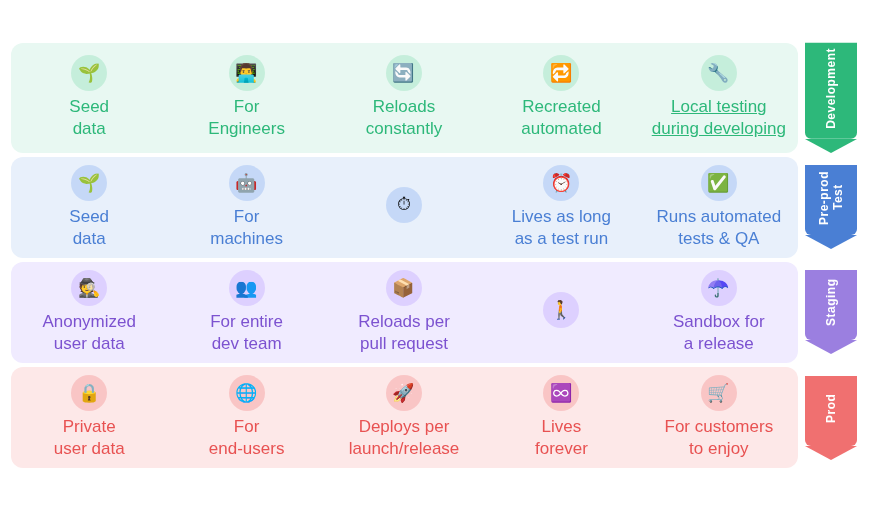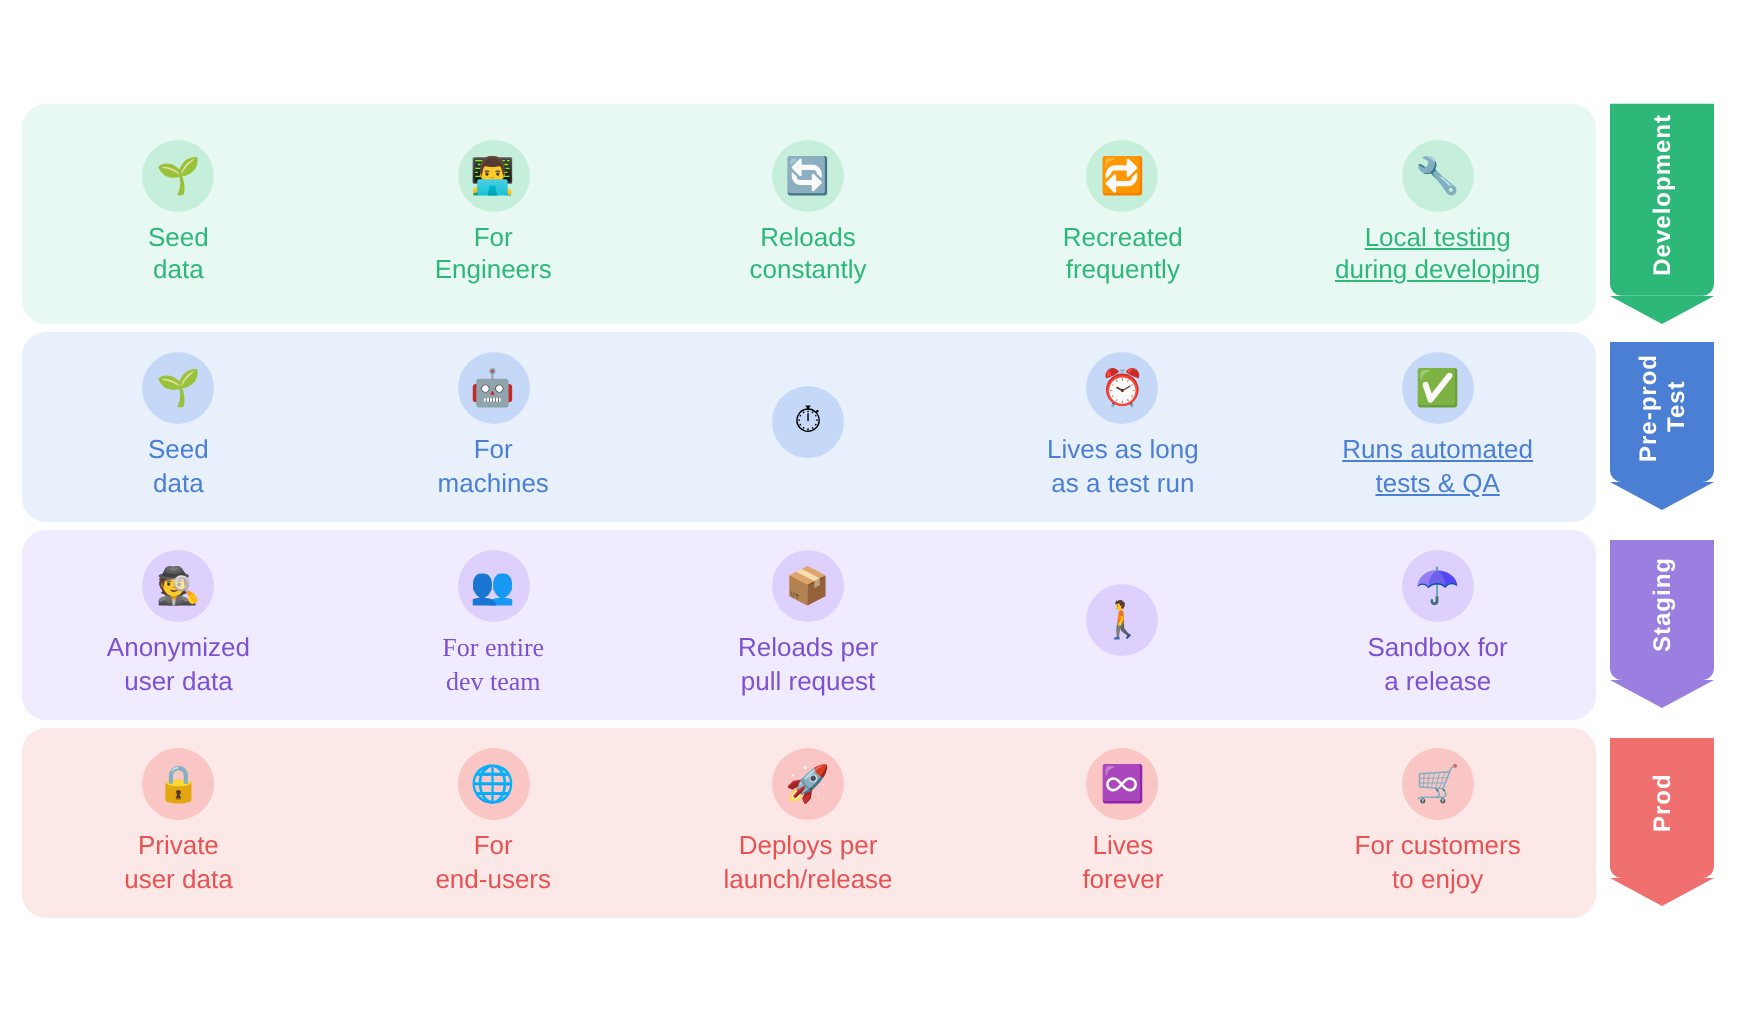--- a/index.html
+++ b/index.html
@@ -56,21 +56,21 @@
       width: 36px;
       height: 36px;
       border-radius: 50%;
       display: flex;
       align-items: center;
       justify-content: center;
       margin-bottom: 5px;
       font-size: 18px;
     }
     .cell-label {
-      font-size: 13px;
+      font-size: 17px;
       line-height: 1.3;
       font-weight: 500;
     }
   </style>
 </head>
 <body>
 
 <div class="container">
 
   <div class="header-row">
@@ -96,21 +96,21 @@
 Engineers</div>
           </div>
           <div class="cell">
             <div class="cell-icon" style="background: rgb(197, 238, 219);">🔄</div>
             <div class="cell-label" style="color: rgb(45, 184, 122); white-space: pre-line;">Reloads
 constantly</div>
           </div>
           <div class="cell">
             <div class="cell-icon" style="background: rgb(197, 238, 219);">🔁</div>
             <div class="cell-label" style="color: rgb(45, 184, 122); white-space: pre-line;">Recreated
-frequently</div>
+automated</div>
           </div>
           <div class="cell">
             <div class="cell-icon" style="background: rgb(197, 238, 219);">🔧</div>
             <div class="cell-label" style="color: rgb(45, 184, 122); white-space: pre-line; text-decoration: underline;">Local testing
 during developing</div>
           </div>
         </div>
         <div style="display: flex; flex-direction: column; align-items: center; justify-content: center; width: 60px; margin-left: 3px;">
           <div style="display: flex; flex-direction: column; align-items: center;">
             <div style="background: rgb(45, 184, 122); width: 52px; border-radius: 6px 6px 0px 0px; color: white; font-weight: 700; font-size: 12px; writing-mode: vertical-rl; transform: rotate(180deg); padding: 10px 0px 5px; min-height: 70px; display: flex; align-items: center; justify-content: center; text-align: center; letter-spacing: 0.5px; white-space: pre-line;">Development</div>
@@ -133,42 +133,42 @@
           <div class="cell">
             <div class="cell-icon" style="background: rgb(197, 216, 247);">⏱</div>
           </div>
           <div class="cell">
             <div class="cell-icon" style="background: rgb(197, 216, 247);">⏰</div>
             <div class="cell-label" style="color: rgb(74, 127, 212); white-space: pre-line;">Lives as long
 as a test run</div>
           </div>
           <div class="cell">
             <div class="cell-icon" style="background: rgb(197, 216, 247);">✅</div>
-            <div class="cell-label" style="color: rgb(74, 127, 212); white-space: pre-line; text-decoration: underline;">Runs automated
+            <div class="cell-label" style="color: rgb(74, 127, 212); white-space: pre-line;">Runs automated
 tests &amp; QA</div>
           </div>
         </div>
         <div style="display: flex; flex-direction: column; align-items: center; justify-content: center; width: 60px; margin-left: 3px;">
           <div style="display: flex; flex-direction: column; align-items: center;">
             <div style="background: rgb(74, 127, 212); width: 52px; border-radius: 6px 6px 0px 0px; color: white; font-weight: 700; font-size: 12px; writing-mode: vertical-rl; transform: rotate(180deg); padding: 10px 0px 5px; min-height: 70px; display: flex; align-items: center; justify-content: center; text-align: center; letter-spacing: 0.5px; white-space: pre-line;">Pre-prod
 Test</div>
             <div style="width: 0px; height: 0px; border-left: 26px solid transparent; border-right: 26px solid transparent; border-top: 14px solid rgb(74, 127, 212);"></div>
           </div>
         </div>
       </div>
       <div class="section-wrapper">
         <div class="grid" style="background: rgb(240, 235, 255); border-radius: 12px;">
           <div class="cell">
             <div class="cell-icon" style="background: rgb(221, 208, 255);">🕵️</div>
             <div class="cell-label" style="color: rgb(124, 82, 208); white-space: pre-line;">Anonymized
 user data</div>
           </div>
           <div class="cell">
             <div class="cell-icon" style="background: rgb(221, 208, 255);">👥</div>
-            <div class="cell-label" style="color: rgb(124, 82, 208); white-space: pre-line; font-family: Liberation Serif, serif;">For entire
+            <div class="cell-label" style="color: rgb(124, 82, 208); white-space: pre-line;">For entire
 dev team</div>
           </div>
           <div class="cell">
             <div class="cell-icon" style="background: rgb(221, 208, 255);">📦</div>
             <div class="cell-label" style="color: rgb(124, 82, 208); white-space: pre-line;">Reloads per
 pull request</div>
           </div>
           <div class="cell">
             <div class="cell-icon" style="background: rgb(221, 208, 255);">🚶</div>
           </div>

